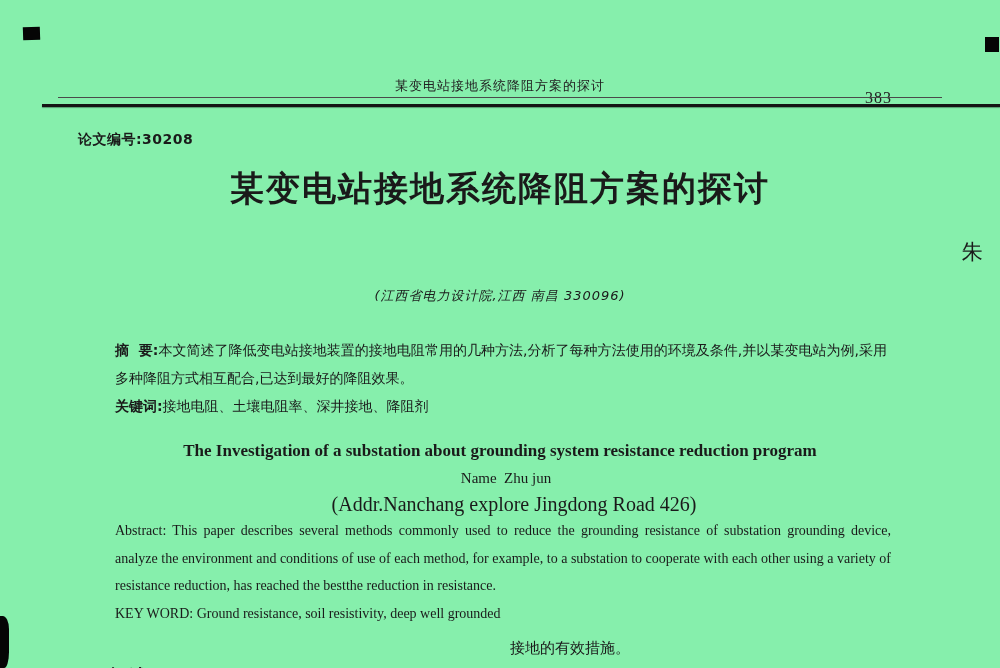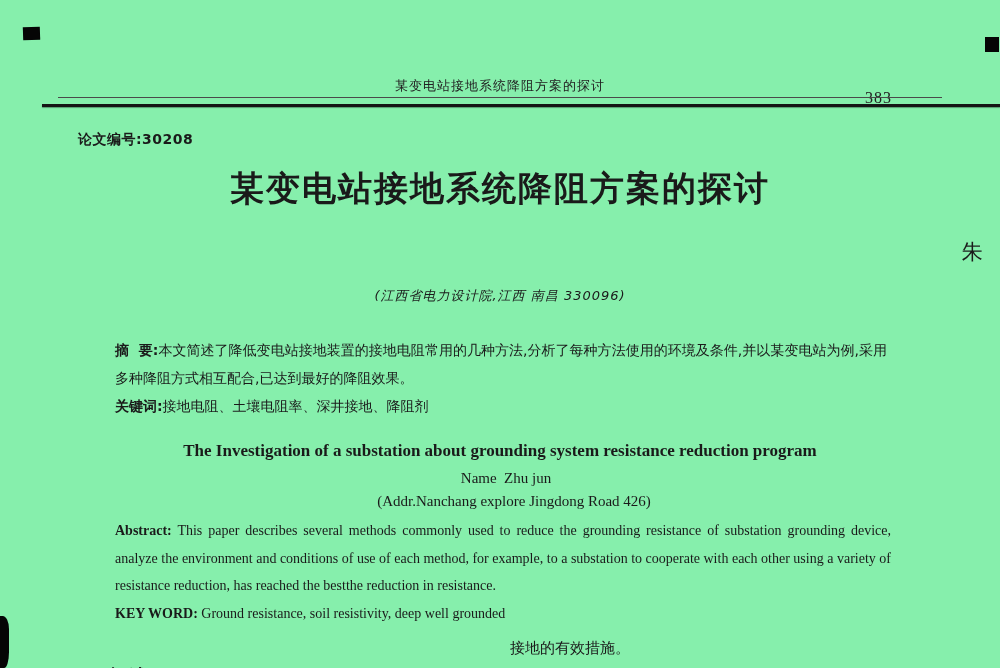--- a/index.html
+++ b/index.html
@@ -83,28 +83,28 @@
   .en-title {
     position: absolute; top: 441px; left: 0; width: 100%;
     text-align: center; font-size: 17px; font-weight: bold;
   }
   .en-author {
     position: absolute; top: 470px; left: 6px; width: 100%;
     text-align: center; font-size: 15px; white-space: pre;
   }
   .en-affil {
     position: absolute; top: 493px; left: 0; width: 100%;
-    text-align: center; font-size: 15px; padding-left: 28px;
+    text-align: center; font-size: 20px; padding-left: 28px;
   }
 
   .abstract-en-block {
     position: absolute; left: 115px; top: 517px; width: 776px;
     font-size: 14px; line-height: 27.5px; text-align: justify;
   }
-  .abstract-en-block .lbl { font-weight: bold; }
+  .abstract-en-block .lbl { font-weight: normal; }
   .keywords-en { text-align: left; }
 
   .section-heading {
     position: absolute; left: 78px; top: 636px;
     font-size: 19px; font-weight: bold; margin-top: 28px;
   }
   .section-heading .num { font-family: "Liberation Serif", serif; margin-right: 22px; }
 
   .col2-text {
     position: absolute; left: 510px; top: 639px;

